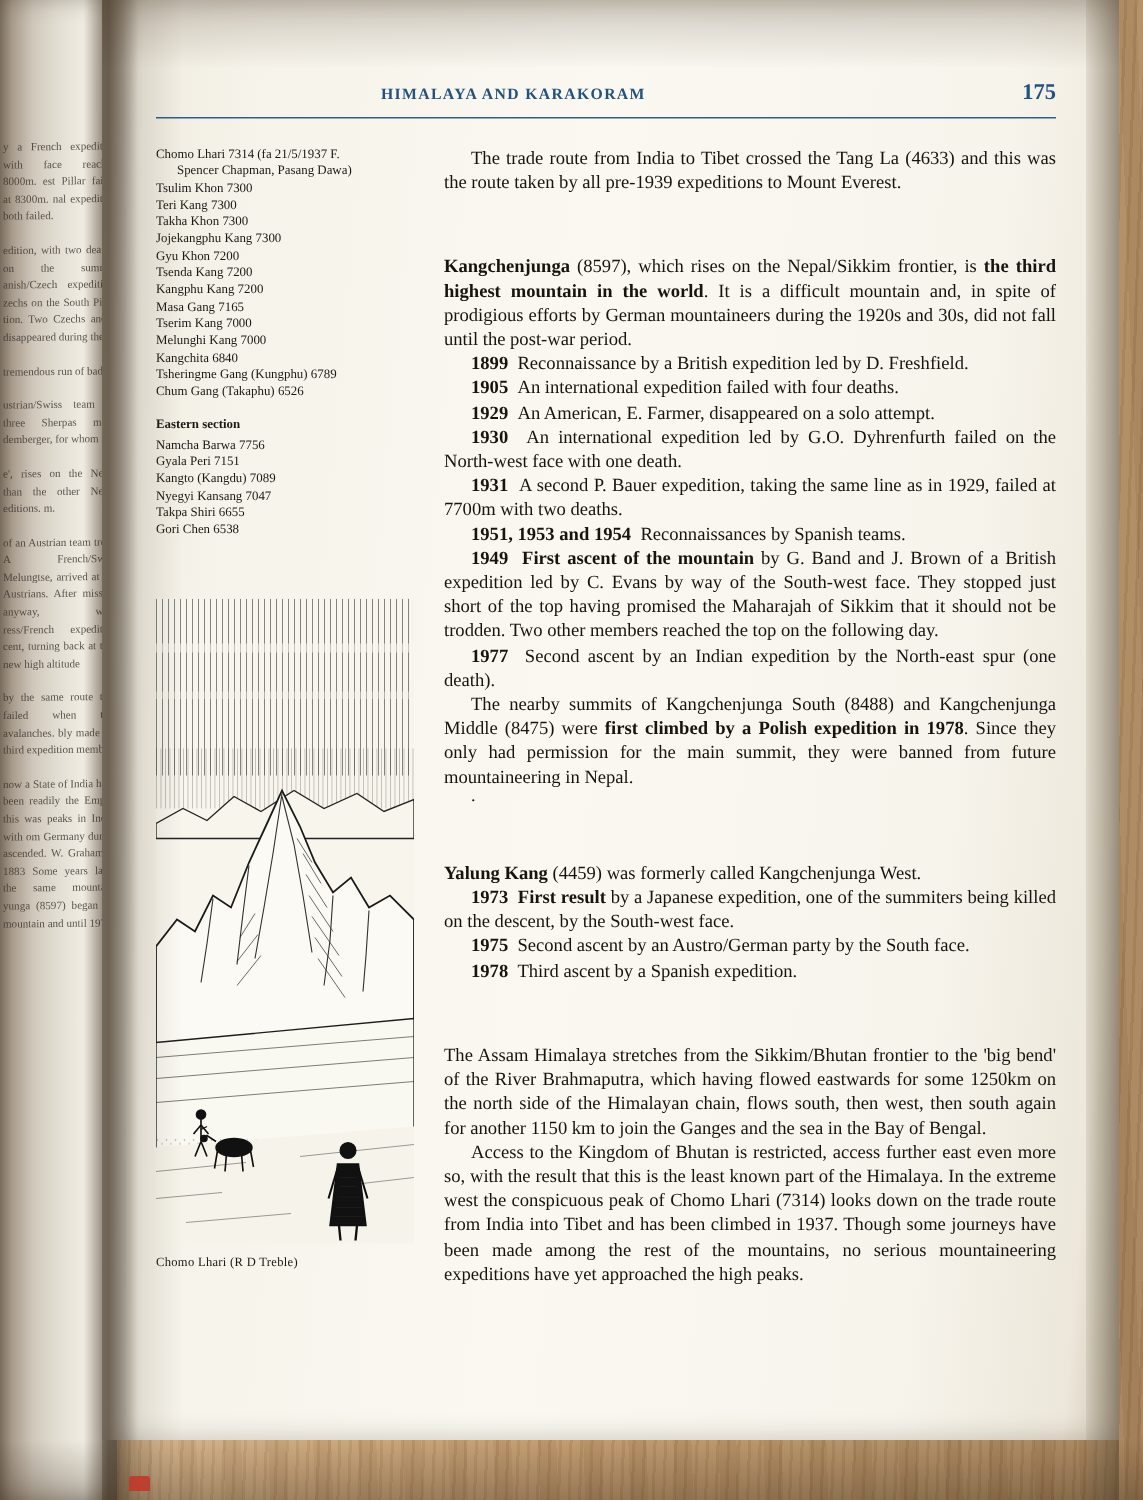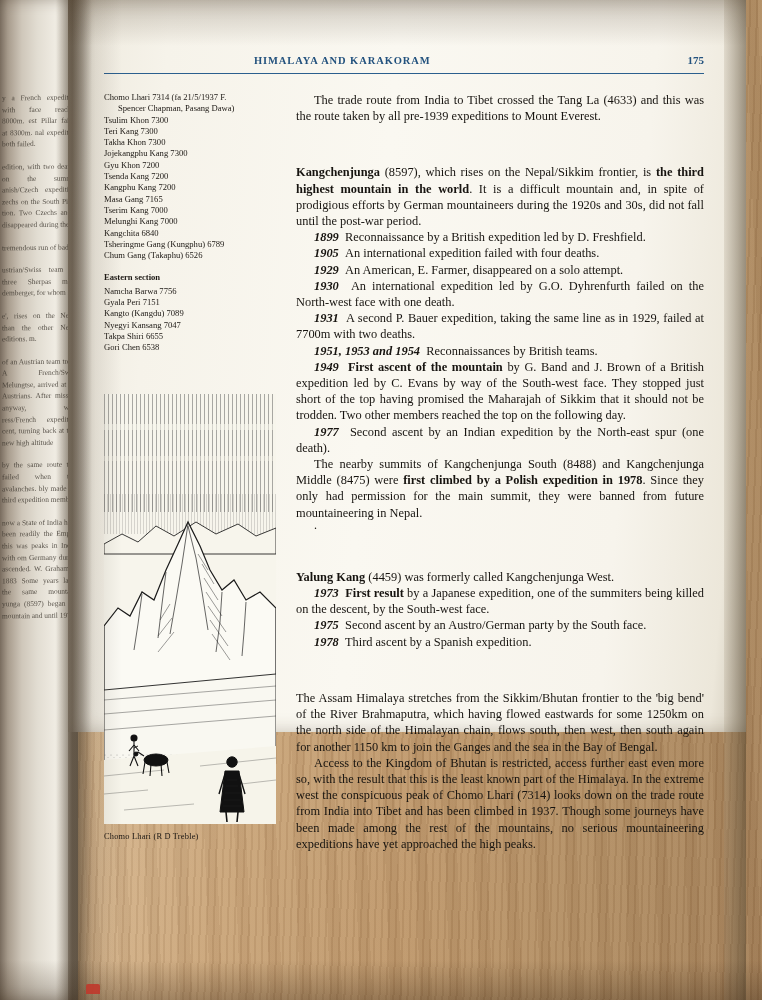--- a/index.html
+++ b/index.html
@@ -63,21 +63,21 @@
     height: 1000px;
     background: linear-gradient(90deg, rgba(30,20,10,0.0) 0%, rgba(40,28,14,0.45) 45%, rgba(30,20,10,0.22) 75%, rgba(0,0,0,0) 100%);
     pointer-events: none;
   }
   
   .right-page {
     position: absolute;
     left: 68px;
     top: 0;
     width: 678px;
-    height: 732px;
+    height: 960px;
     background: linear-gradient(95deg, #ddd7c9 0%, #f0ece1 4%, #f6f3ea 14%, #faf8f1 45%, #f7f4ec 80%, #ece7da 95%, #cdc6b6 100%);
     box-shadow: inset 8px 0 18px rgba(70,52,30,0.28);
   }
   .page-edge-right {
     position: absolute;
     right: 0;
     top: 0;
     width: 22px;
     height: 1000px;
     background: linear-gradient(90deg, rgba(160,145,120,0.2), rgba(90,75,52,0.55));
@@ -100,21 +100,21 @@
   }
   .running-head .rh-title {
     font-size: 10.5px;
     letter-spacing: 0.9px;
     color: #23527e;
     font-variant: small-caps;
     font-weight: bold;
     margin-left: 150px;
   }
   .running-head .rh-folio {
-    font-size: 11px;
+    font-size: 15px;
     color: #23527e;
     font-weight: bold;
   }
   .columns {
     display: flex;
     gap: 20px;
   }
   .col-left {
     width: 172px;
     flex: none;
@@ -164,21 +164,21 @@
     margin: 0 0 0 0;
     text-indent: 18px;
   }
   .col-right p.noindent { text-indent: 0; margin-top: 40px; }
   .col-right .blk { margin-bottom: 12px; }
   .col-right b, .col-right strong { font-weight: bold; }
   .entry {
     text-indent: 0;
     margin: 0;
   }
-  .yr { font-weight: bold; font-style: italic; }
+  .yr { font-weight: bold; }
   .dot-line { text-indent: 18px; }
   .stray-dot {
     font-size: 12px;
     line-height: 8px;
     text-indent: 22px;
     margin: 0;
   }
   
   .spine-shade {
     position: absolute;
@@ -365,21 +365,21 @@
 
           <p class="blk">The trade route from India to Tibet crossed the Tang La (4633) and this was the route taken by all pre-1939 expeditions to Mount Everest.</p>
 
           <p class="noindent"><b>Kangchenjunga</b><span> (8597), which rises on the Nepal/Sikkim frontier, </span><span>is </span><b>the third highest mountain in the world</b><span>. It is a difficult mountain and, in spite of prodigious efforts by German mountaineers during the 1920s and 30s, did not fall until the post-war period.</span></p>
 
           <p class="entry"><span class="yr">1899</span>&nbsp;&nbsp;<span>Reconnaissance by a British expedition led by D. Freshfield.</span></p>
           <p class="entry"><span class="yr">1905</span>&nbsp;&nbsp;<span>An international expedition failed with four deaths.</span></p>
           <p class="entry"><span class="yr">1929</span>&nbsp;&nbsp;<span>An American, E. Farmer, disappeared on a solo attempt.</span></p>
           <p class="entry"><span class="yr">1930</span>&nbsp;&nbsp;<span>An international expedition led by G.O. Dyhrenfurth failed on the North-west face with one death.</span></p>
           <p class="entry"><span class="yr">1931</span>&nbsp;&nbsp;<span>A second P. Bauer expedition, taking the same line as in 1929, failed at 7700m with two deaths.</span></p>
-          <p class="entry"><span class="yr">1951, 1953 and 1954</span>&nbsp;&nbsp;<span>Reconnaissances by British teams.</span></p>
+          <p class="entry"><span class="yr">1951, 1953 and 1954</span>&nbsp;&nbsp;<span>Reconnaissances by Spanish teams.</span></p>
           <p class="entry"><span class="yr">1949</span>&nbsp;&nbsp;<b>First ascent of the mountain</b><span> by G. Band and J. Brown of a British expedition led by C. Evans by way of the South-west face. They stopped just short of the top having promised the Maharajah of Sikkim that it should not be trodden. Two other members reached the top on the following day.</span></p>
           <p class="entry"><span class="yr">1977</span>&nbsp;&nbsp;<span>Second ascent by an Indian expedition by the North-east spur (one death).</span></p>
 
           <p><span>The nearby summits of Kangchenjunga South (8488) and Kangchenjunga Middle (8475) were </span><b>first climbed by a Polish expedition in 1978</b><span>. Since they only had permission for the main summit, they were banned from future mountaineering in Nepal.</span></p>
           <p class="stray-dot blk">.</p>
 
           <p class="noindent"><b>Yalung Kang</b><span> (4459) was formerly called Kangchenjunga West.</span></p>
 
           <p class="entry"><span class="yr">1973</span>&nbsp;&nbsp;<b>First result</b><span> by a Japanese expedition, one of the summiters being killed on the descent, by the South-west face.</span></p>
           <p class="entry"><span class="yr">1975</span>&nbsp;&nbsp;<span>Second ascent by an Austro/German party by the South face.</span></p>

